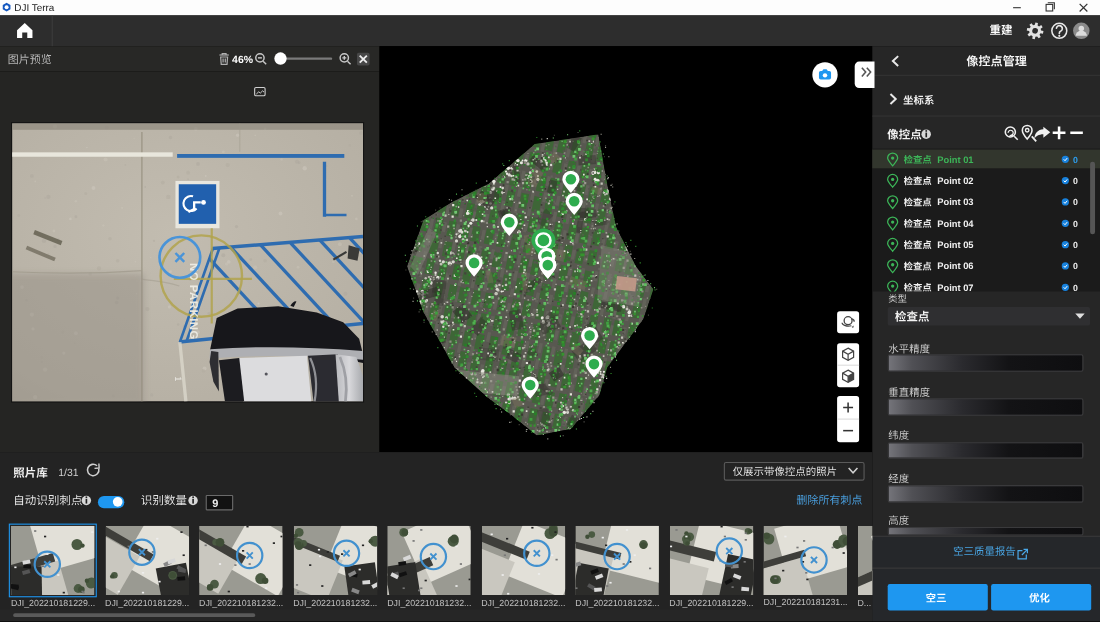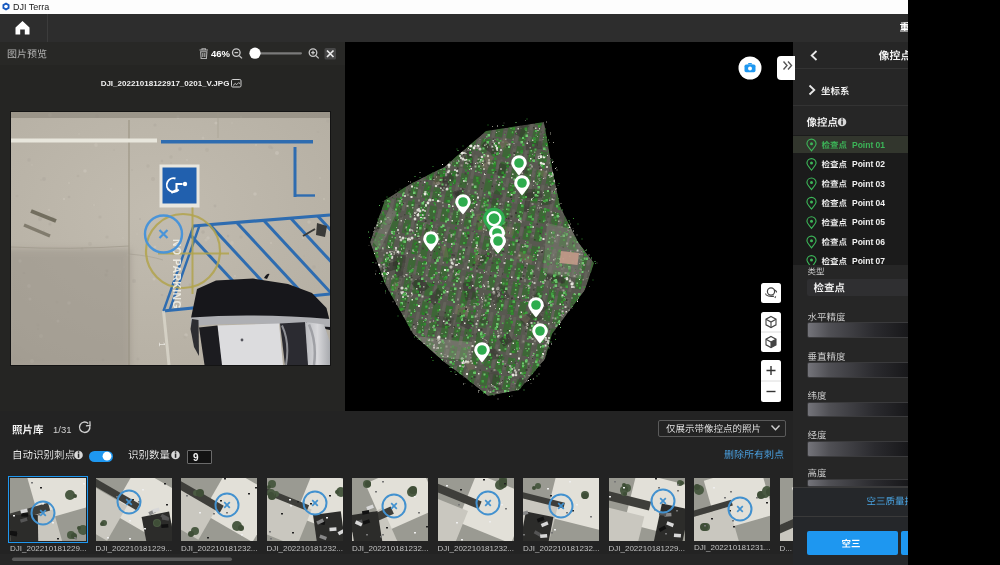--- a/index.html
+++ b/index.html
@@ -1,26 +1,25 @@
 <!DOCTYPE html>
 <html><head><meta charset="utf-8"><style>
 html,body{margin:0;padding:0;background:#000;width:1000px;height:565px;overflow:hidden}
 *{box-sizing:border-box}
 body{font-family:"Liberation Sans",sans-serif}
 </style></head><body>
-<div style="position:relative;width:908px;height:565px;overflow:hidden">
+<div style="position:relative;width:1000px;height:565px;overflow:hidden">
 <div style="position:absolute;left:0;top:0;width:1000px;height:14px;background:#fdfdfd"></div>
 <div style="position:absolute;left:0;top:14px;width:1000px;height:28px;background:#2d2d2d"></div>
 <div style="position:absolute;left:0;top:42px;width:345px;height:23px;background:#282826"></div>
 <div style="position:absolute;left:0;top:65px;width:345px;height:346px;background:#252523"></div>
 <div style="position:absolute;left:345px;top:42px;width:448px;height:369px;background:#000"></div>
 <div style="position:absolute;left:0;top:411px;width:793px;height:154px;background:#232323"></div>
 <div style="position:absolute;left:793px;top:42px;width:207px;height:523px;background:#262626"></div>
 <div style="position:absolute;left:13px;top:1px;width:100px;height:12px;font:normal 9px 'Liberation Sans',sans-serif;color:#1a1a1a;text-align:left;line-height:12px">DJI Terra</div>
-<div style="position:absolute;left:0px;top:78px;width:330px;height:12px;font:bold 8px 'Liberation Sans',sans-serif;color:#f0f0f0;text-align:center;line-height:12px">DJI_20221018122917_0201_V.JPG</div>
 <div style="position:absolute;left:10px;top:111px;width:321px;height:255px;background:#141414"></div>
 <svg style="position:absolute;left:11px;top:112px" width="319" height="253" viewBox="0 0 319 253">
       <defs>
         <radialGradient id="pg" cx="0.45" cy="0.4" r="1">
           <stop offset="0" stop-color="#c2bcb0"></stop>
           <stop offset="0.65" stop-color="#b6b0a4"></stop>
           <stop offset="1" stop-color="#a29c90"></stop>
         </radialGradient>
         <linearGradient id="carb" x1="0" y1="0" x2="1" y2="0">
           <stop offset="0" stop-color="#b8b9bd"></stop>

